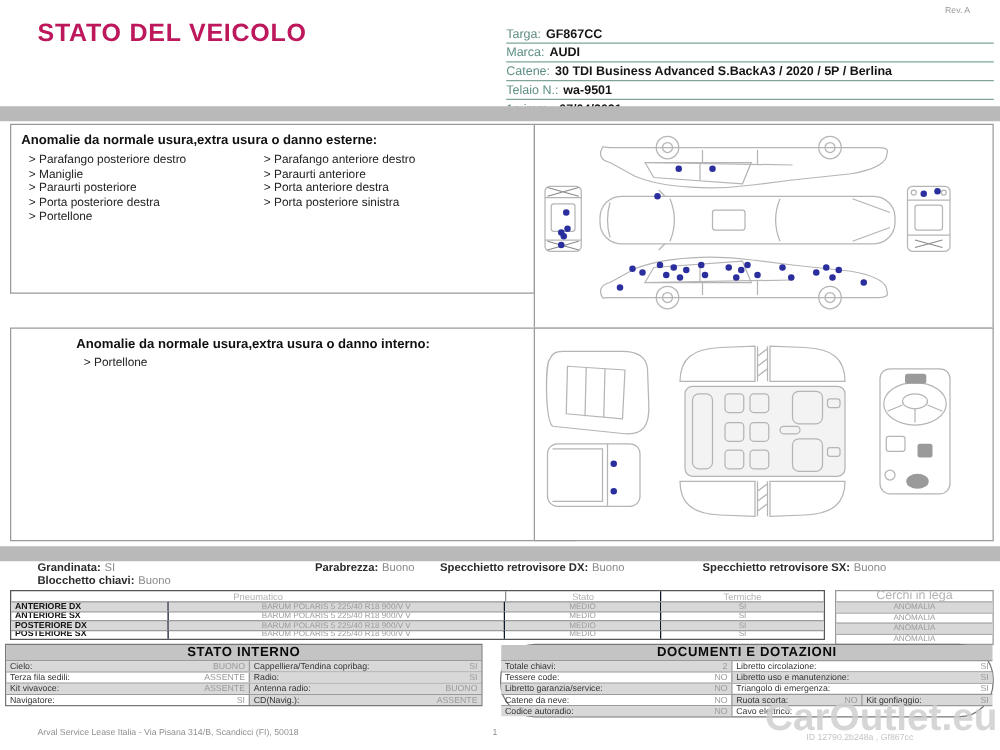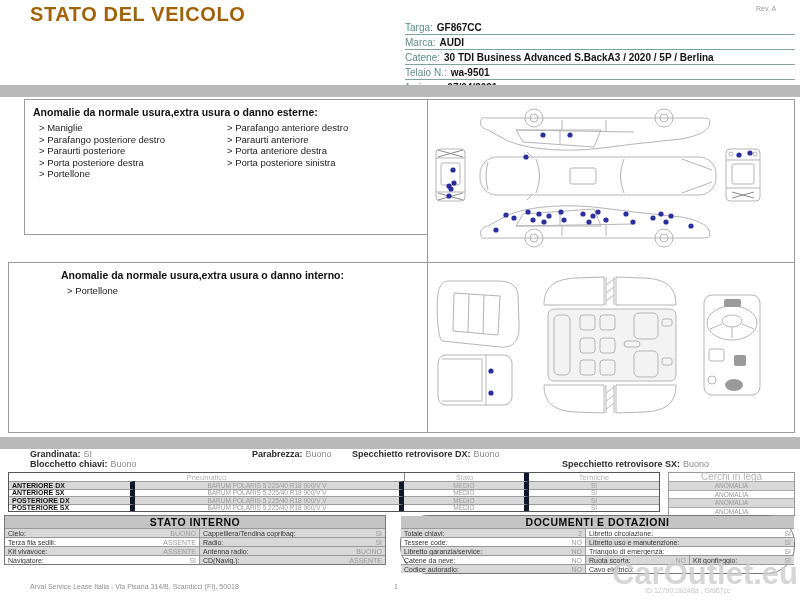--- a/index.html
+++ b/index.html
@@ -1,35 +1,35 @@
 <!DOCTYPE html>
 <html><head>
 <meta charset="utf-8">
 <style>
   html,body{margin:0;padding:0;background:#e8e8e8;}
   .page{position:relative;width:800px;height:600px;background:#ffffff;
         font-family:"Liberation Sans", sans-serif;overflow:hidden;}
 
   
-  .title{position:absolute;left:30px;top:3px;font-size:20px;font-weight:bold;
-         color:#a16207;letter-spacing:.6px;}
+  .title{position:absolute;left:30px;top:16px;font-size:20px;font-weight:bold;
+         color:#be185d;letter-spacing:.6px;}
   .rev{position:absolute;left:756px;top:5px;font-size:7px;color:#999;}
   .fields{position:absolute;}
   .fields.fleft{left:30px;top:22px;width:342px;}
   .fields.fright{left:405px;top:20px;width:390px;}
   .frow{border-bottom:1px solid #7fa59b;padding:2px 0 1px 0;font-size:10px;white-space:nowrap;overflow:hidden;}
   .frow .lb{color:#5e8e84;margin-right:4px;}
   .frow .vl{color:#141414;font-weight:bold;}
 
   
   .gbar{position:absolute;left:0;width:800px;height:12px;background:#b9b9b9;}
 
   
   .box{position:absolute;border:1px solid #9a9a9a;background:#fff;box-sizing:border-box;}
-  #box-ext-l{left:24px;top:99px;width:420px;height:136px;}
+  #box-ext-l{left:8px;top:99px;width:420px;height:136px;}
   #box-ext-r{left:427px;top:99px;width:368px;height:164px;}
   #box-int-l{left:8px;top:262px;width:453px;height:171px;padding-left:44px;}
   #box-int-r{left:427px;top:262px;width:368px;height:171px;}
   .anom-title{font-size:10.5px;font-weight:bold;color:#111;margin:6px 0 4px 8px;}
   .anom-cols{display:flex;font-size:9.5px;color:#222;}
   .anom-col{line-height:11.5px;}
   .anom-col.c1{margin-left:14px;width:188px;}
   .anom-item{white-space:nowrap;}
   .anom-item::before{content:"> ";}
   .diag{display:block;}
@@ -40,21 +40,21 @@
   .sum .sv{color:#8a8a8a;margin-left:3px;}
 
   
   .tire{position:absolute;left:8px;top:472px;width:652px;border:1px solid #555;
         display:grid;grid-template-columns:126px 269px 125px 130px;
         grid-template-rows:8px 7.5px 7.5px 7.5px 7.5px;box-sizing:border-box;background:#fff;}
   .tc{display:flex;align-items:center;justify-content:center;overflow:hidden;
       font-size:6.5px;color:#9b9b9b;white-space:nowrap;}
   .tc.hdr{color:#b3b3b3;font-size:7.5px;}
   .tc.pos{justify-content:flex-start;padding-left:3px;color:#111;font-weight:bold;font-size:7px;}
-  .tc.br{border-right:5px solid #0f172a;}
+  .tc.br{border-right:1px solid #0f172a;}
   .tc.bt{border-top:1px solid #9c9c9c;}
   .tc.gray{background:#d8d8d8;}
   .cerchi{position:absolute;left:668px;top:472px;width:127px;border:1px solid #999;
           box-sizing:border-box;text-align:center;background:#fff;}
   .chdr{height:8px;line-height:8px;color:#b3b3b3;font-size:10px;}
   .crow{height:7.5px;line-height:7.5px;border-top:1px solid #aaa;color:#9b9b9b;font-size:6.5px;}
   .crow.gray{background:#d8d8d8;}
 
   
   .btable{position:absolute;top:515px;border:1px solid #777;font-size:7px;box-sizing:border-box;background:#fff;}
@@ -111,22 +111,22 @@
       <span class="lb">1a imm.:</span><span class="vl">07/04/2021</span>
     </div>
   </div>
 
   <div class="gbar" style="top:85px;"></div>
 
   <div class="box" id="box-ext-l">
     <div class="anom-title">Anomalie da normale usura,extra usura o danno esterne:</div>
     <div class="anom-cols">
       <div class="anom-col c1">
+        <div class="anom-item">Parafango posteriore destro</div>
         <div class="anom-item">Maniglie</div>
-        <div class="anom-item">Parafango posteriore destro</div>
         <div class="anom-item">Paraurti posteriore</div>
         <div class="anom-item">Porta posteriore destra</div>
         <div class="anom-item">Portellone</div>
       </div>
       <div class="anom-col">
         <div class="anom-item">Parafango anteriore destro</div>
         <div class="anom-item">Paraurti anteriore</div>
         <div class="anom-item">Porta anteriore destra</div>
         <div class="anom-item">Porta posteriore sinistra</div>
       </div>
@@ -276,21 +276,21 @@
   </div>
   <div class="sum" style="left:30px;top:459px;">
     <span class="sl">Blocchetto chiavi:</span><span class="sv">Buono</span>
   </div>
   <div class="sum" style="left:252px;top:449px;">
     <span class="sl">Parabrezza:</span><span class="sv">Buono</span>
   </div>
   <div class="sum" style="left:352px;top:449px;">
     <span class="sl">Specchietto retrovisore DX:</span><span class="sv">Buono</span>
   </div>
-  <div class="sum" style="left:562px;top:449px;margin-top:10px;">
+  <div class="sum" style="left:562px;top:449px;">
     <span class="sl">Specchietto retrovisore SX:</span><span class="sv">Buono</span>
   </div>
 
   <div class="tire">
     <div class="tc hdr" style="grid-column:1/3;">Pneumatico</div>
     <div class="tc hdr br" style="border-left:1px solid #8c8c8c;">Stato</div>
     <div class="tc hdr">Termiche</div>
 
     <div class="tc pos br bt gray">ANTERIORE DX</div>
     <div class="tc br bt gray">BARUM POLARIS 5 225/40 R18 900/V V</div>

